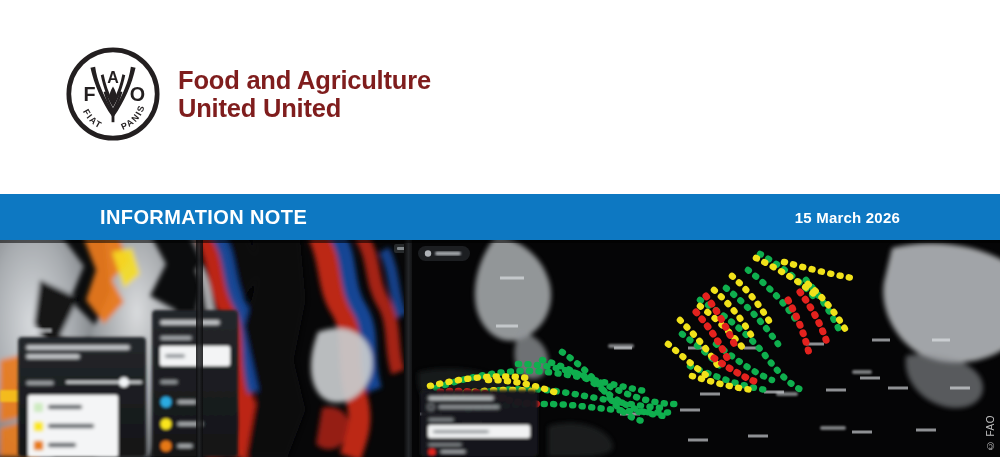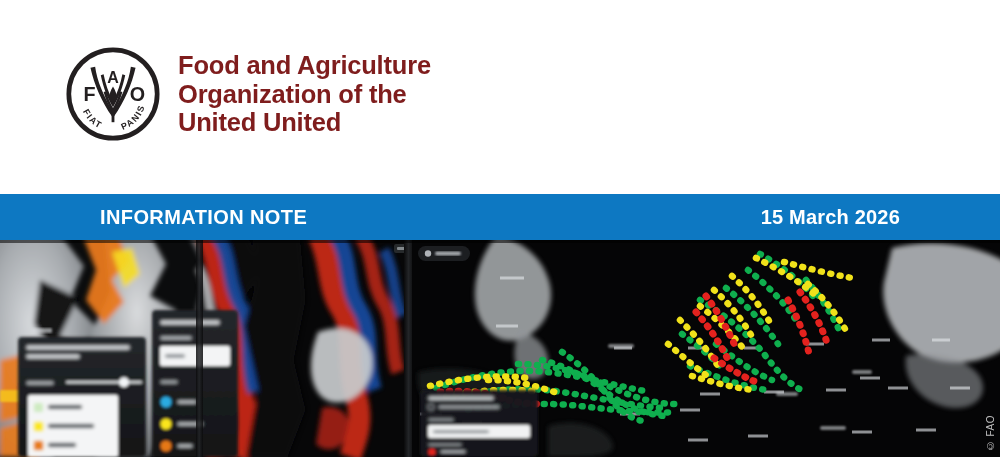--- a/index.html
+++ b/index.html
@@ -61,21 +61,21 @@
   }
   .banner-title {
     color: #ffffff;
     font-weight: bold;
     font-size: 20px;
     letter-spacing: 0.4px;
   }
   .banner-date {
     color: #ffffff;
     font-weight: bold;
-    font-size: 20px;
+    font-size: 15px;
     letter-spacing: 0.2px;
     text-align: center;
   }
 
   
   .photo {
     position: absolute;
     left: 0; top: 240px;
     width: 1000px;
     height: 217px;
@@ -135,21 +135,20 @@
       <text font-family="'Liberation Sans', sans-serif" font-size="9.5" font-weight="bold" fill="#231f20" letter-spacing="1.6">
         <textPath href="#mottoArcLeft" startOffset="14%">FIAT</textPath>
       </text>
       <text font-family="'Liberation Sans', sans-serif" font-size="9.5" font-weight="bold" fill="#231f20" letter-spacing="1.6">
         <textPath href="#mottoArcRight" startOffset="22%">PANIS</textPath>
       </text>
     </svg>
 
     <div class="brand-text">
       <div>Food and Agriculture</div>
-      <div>Organization of the</div>
       <div>United United</div>
     </div>
   </div>
 </div>
 
 <div class="banner">
   <div class="banner-title">INFORMATION NOTE</div>
   <div class="banner-date">15 March 2026</div>
 </div>
 

